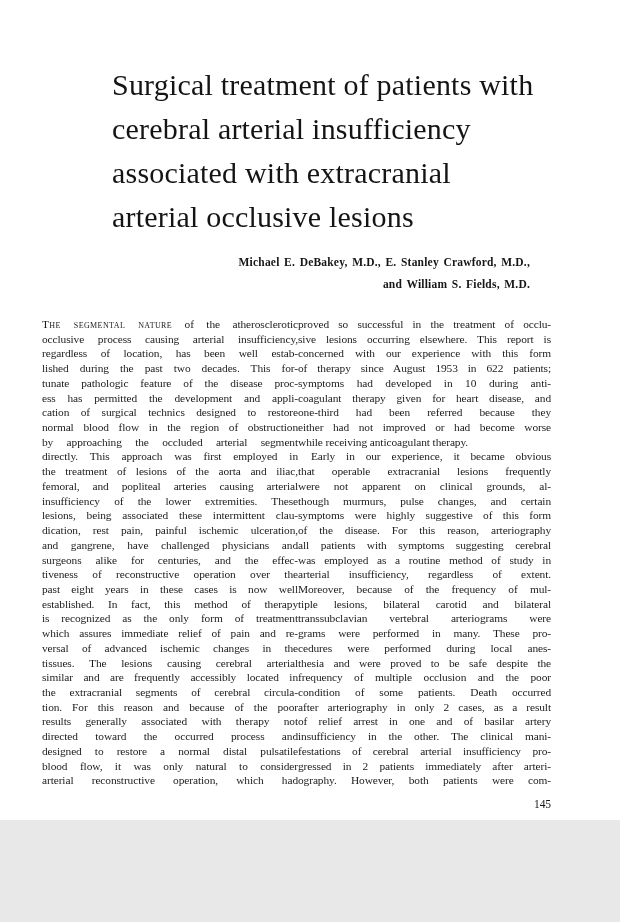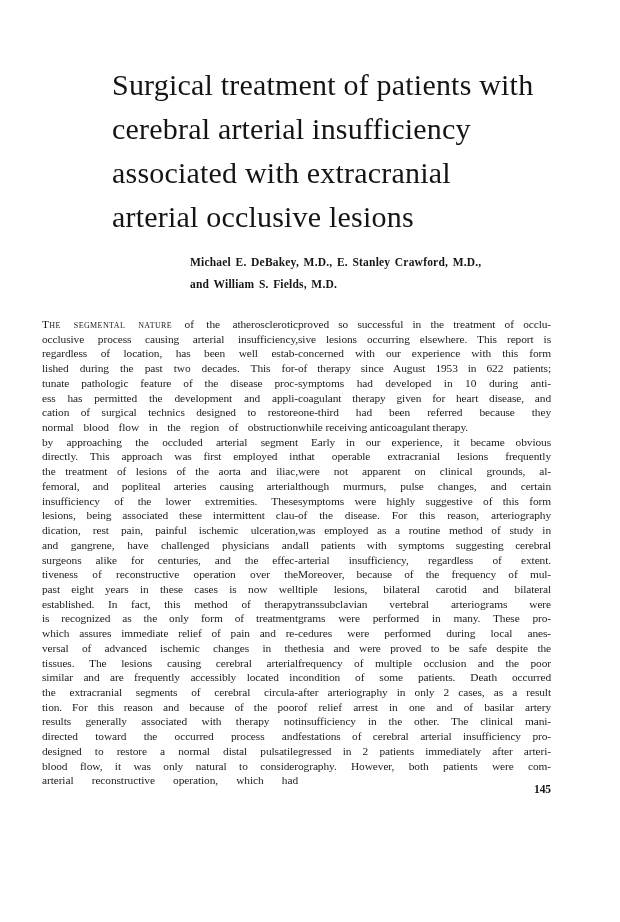--- a/index.html
+++ b/index.html
@@ -1,19 +1,19 @@
 <!DOCTYPE html>
 <html><head>
 <meta charset="utf-8">
 <style>
   html, body { margin: 0; padding: 0; background: #e8e8e8; }
   .page {
     position: relative;
     width: 620px;
-    height: 922px;
+    height: 820px;
     margin: 0 auto;
     background: #ffffff;
     color: #1b1b1b;
     font-family: "Liberation Serif", serif;
     overflow: hidden;
   }
   .title-block {
     position: absolute;
     left: 112px;
     top: 63px;
@@ -28,20 +28,21 @@
     position: absolute;
     left: 190px;
     top: 251px;
     width: 340px;
     font-size: 11.5px;
     line-height: 22px;
     font-weight: 700;
     letter-spacing: 0.2px;
     word-spacing: 1.5px;
     color: #161616;
+    text-align: right;
   }
   .columns {
     position: absolute;
     left: 42px;
     top: 317px;
     width: 524px;
     display: flex;
     font-size: 11.4px;
     line-height: 14.72px;
     letter-spacing: -0.1px;
@@ -61,21 +62,21 @@
     text-indent: 13px;       
   }
   .smallcaps {
     font-variant: small-caps;
     letter-spacing: 0.4px;
   }
   .page-number {
     margin-top: 9px;
     text-align: right;
     text-align-last: right;
-    font-weight: 700;
+    font-weight: 400;
     font-size: 11.5px;
     color: #161616;
   }
 </style>
 </head>
 <body>
 
 <div class="page">
 
   <header class="title-block">
@@ -133,31 +134,32 @@
 
     <div class="col-right">
       <div class="par par-close">
           <div class="line">proved so successful in the treatment of occlu-</div>
           <div class="line">sive lesions occurring elsewhere. This report is</div>
           <div class="line">concerned with our experience with this form</div>
           <div class="line">of therapy since August 1953 in 622 patients;</div>
           <div class="line">symptoms had developed in 10 during anti-</div>
           <div class="line">coagulant therapy given for heart disease, and</div>
           <div class="line">one-third had been referred because they</div>
+          <div class="line">either had not improved or had become worse</div>
           <div class="line">while receiving anticoagulant therapy.</div>
         </div>
       <div class="par par-indent">
           <div class="line">Early in our experience, it became obvious</div>
           <div class="line">that operable extracranial lesions frequently</div>
           <div class="line">were not apparent on clinical grounds, al-</div>
           <div class="line">though murmurs, pulse changes, and certain</div>
           <div class="line">symptoms were highly suggestive of this form</div>
           <div class="line">of the disease. For this reason, arteriography</div>
+          <div class="line">all patients with symptoms suggesting cerebral</div>
           <div class="line">was employed as a routine method of study in</div>
-          <div class="line">all patients with symptoms suggesting cerebral</div>
           <div class="line">arterial insufficiency, regardless of extent.</div>
           <div class="line">Moreover, because of the frequency of mul-</div>
           <div class="line">tiple lesions, bilateral carotid and bilateral</div>
           <div class="line">transsubclavian vertebral arteriograms were</div>
           <div class="line">grams were performed in many. These pro-</div>
           <div class="line">cedures were performed during local anes-</div>
           <div class="line">thesia and were proved to be safe despite the</div>
           <div class="line">frequency of multiple occlusion and the poor</div>
           <div class="line">condition of some patients. Death occurred</div>
           <div class="line">after arteriography in only 2 cases, as a result</div>

